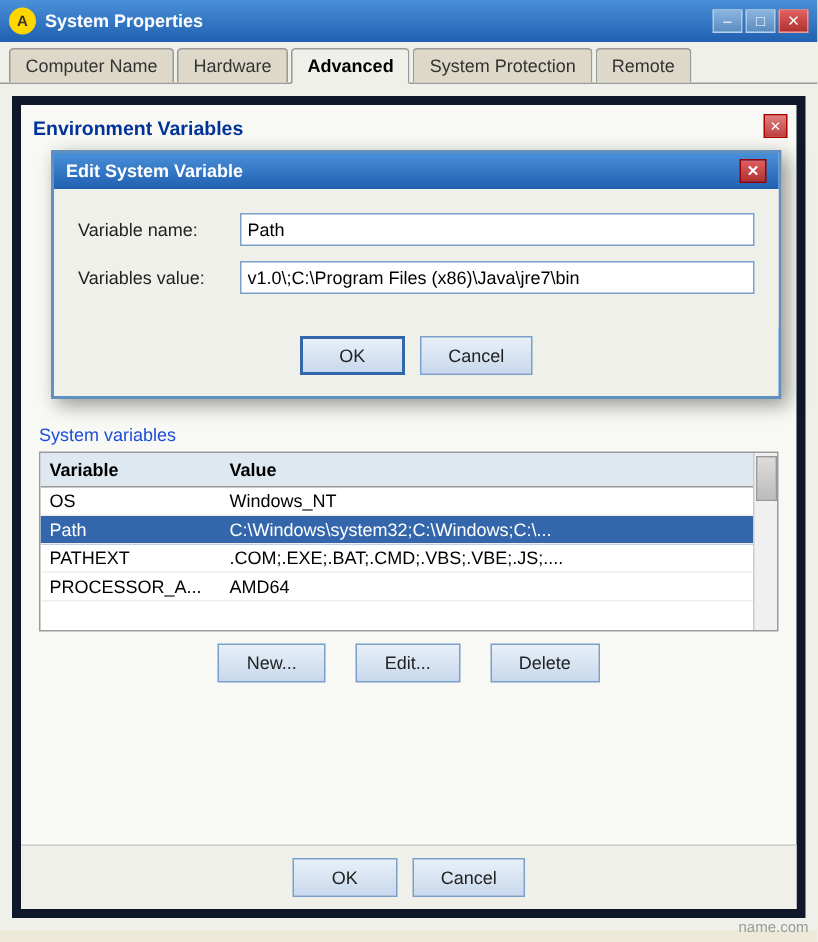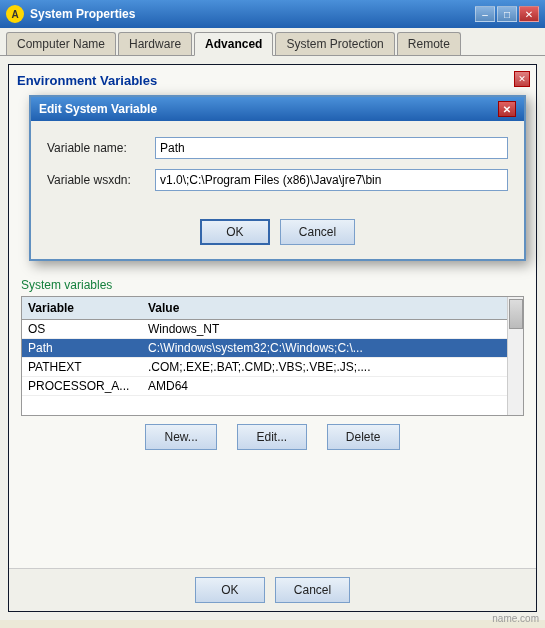--- a/index.html
+++ b/index.html
@@ -79,21 +79,21 @@
     
     .main-content {
       background: #f0f0ea;
       padding: 8px;
       height: calc(628px - 28px - 36px);
       position: relative;
     }
 
     
     .env-panel {
-      border: 1px solid #0f172a;
+      border: 6px solid #0f172a;
       background: #f8f8f4;
       padding: 8px;
       height: 100%;
       position: relative;
     }
     .env-panel-title {
       font-size: 13px;
       font-weight: 600;
       color: #003399;
       margin-bottom: 6px;
@@ -194,21 +194,21 @@
       border: 2px solid #3366aa;
     }
 
     
     .sys-vars-section {
       margin-top: 190px;
       padding: 0 4px;
     }
     .sys-vars-label {
       font-size: 12px;
-      color: #15803d;
+      color: #1d4ed8;
       margin-bottom: 4px;
     }
     .table-container {
       border: 1px solid #999;
       background: white;
       height: 120px;
       overflow: hidden;
       position: relative;
     }
     .table-header {
@@ -334,21 +334,21 @@
       <div class="dialog-title-bar">
         <span>Edit System Variable</span>
         <div class="dialog-close-btn">✕</div>
       </div>
       <div class="dialog-body">
         <div class="form-row">
           <label class="form-label">Variable name:</label>
           <input class="form-input" type="text" value="Path" style="">
         </div>
         <div class="form-row">
-          <label class="form-label">Variable wsxdn:</label>
+          <label class="form-label">Variables value:</label>
           <input class="form-input" type="text" value="v1.0\;C:\Program Files (x86)\Java\jre7\bin" style="">
         </div>
       </div>
       <div class="dialog-buttons">
         <button class="btn default">OK</button>
         <button class="btn">Cancel</button>
       </div>
     </div>
 
     <div class="sys-vars-section">

